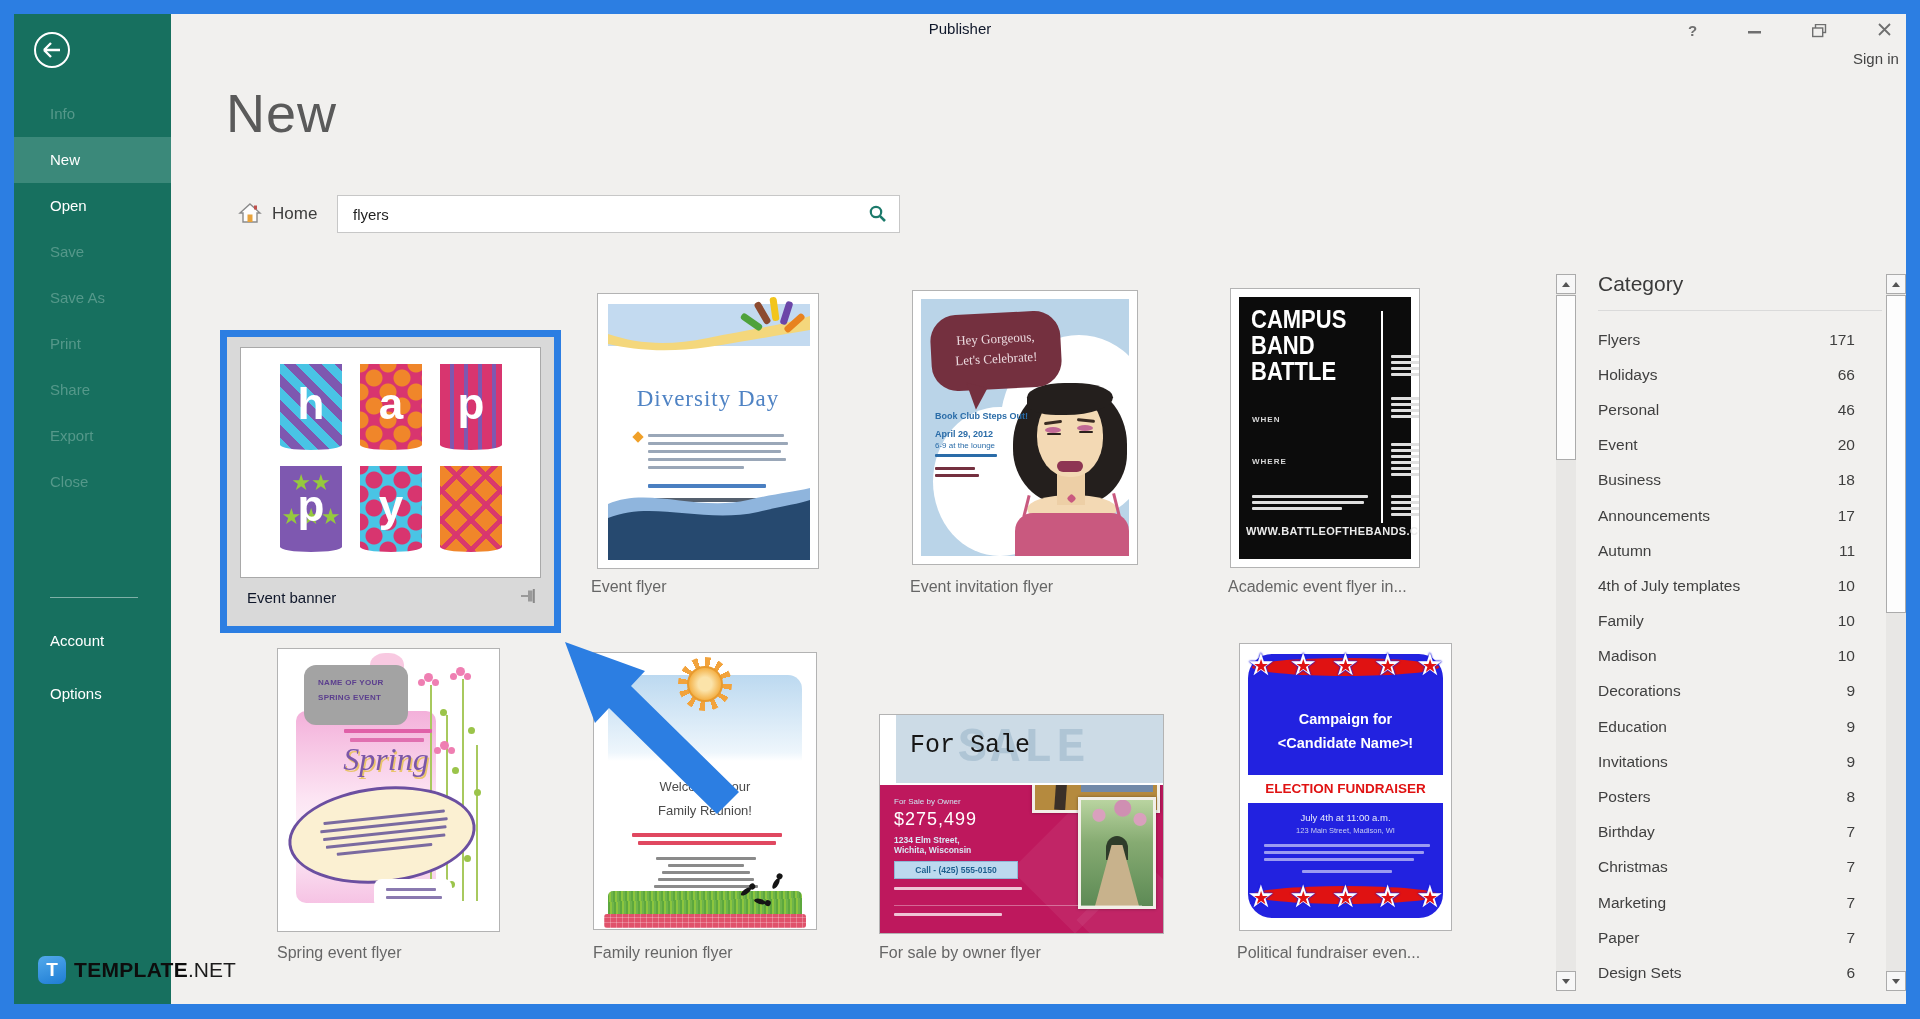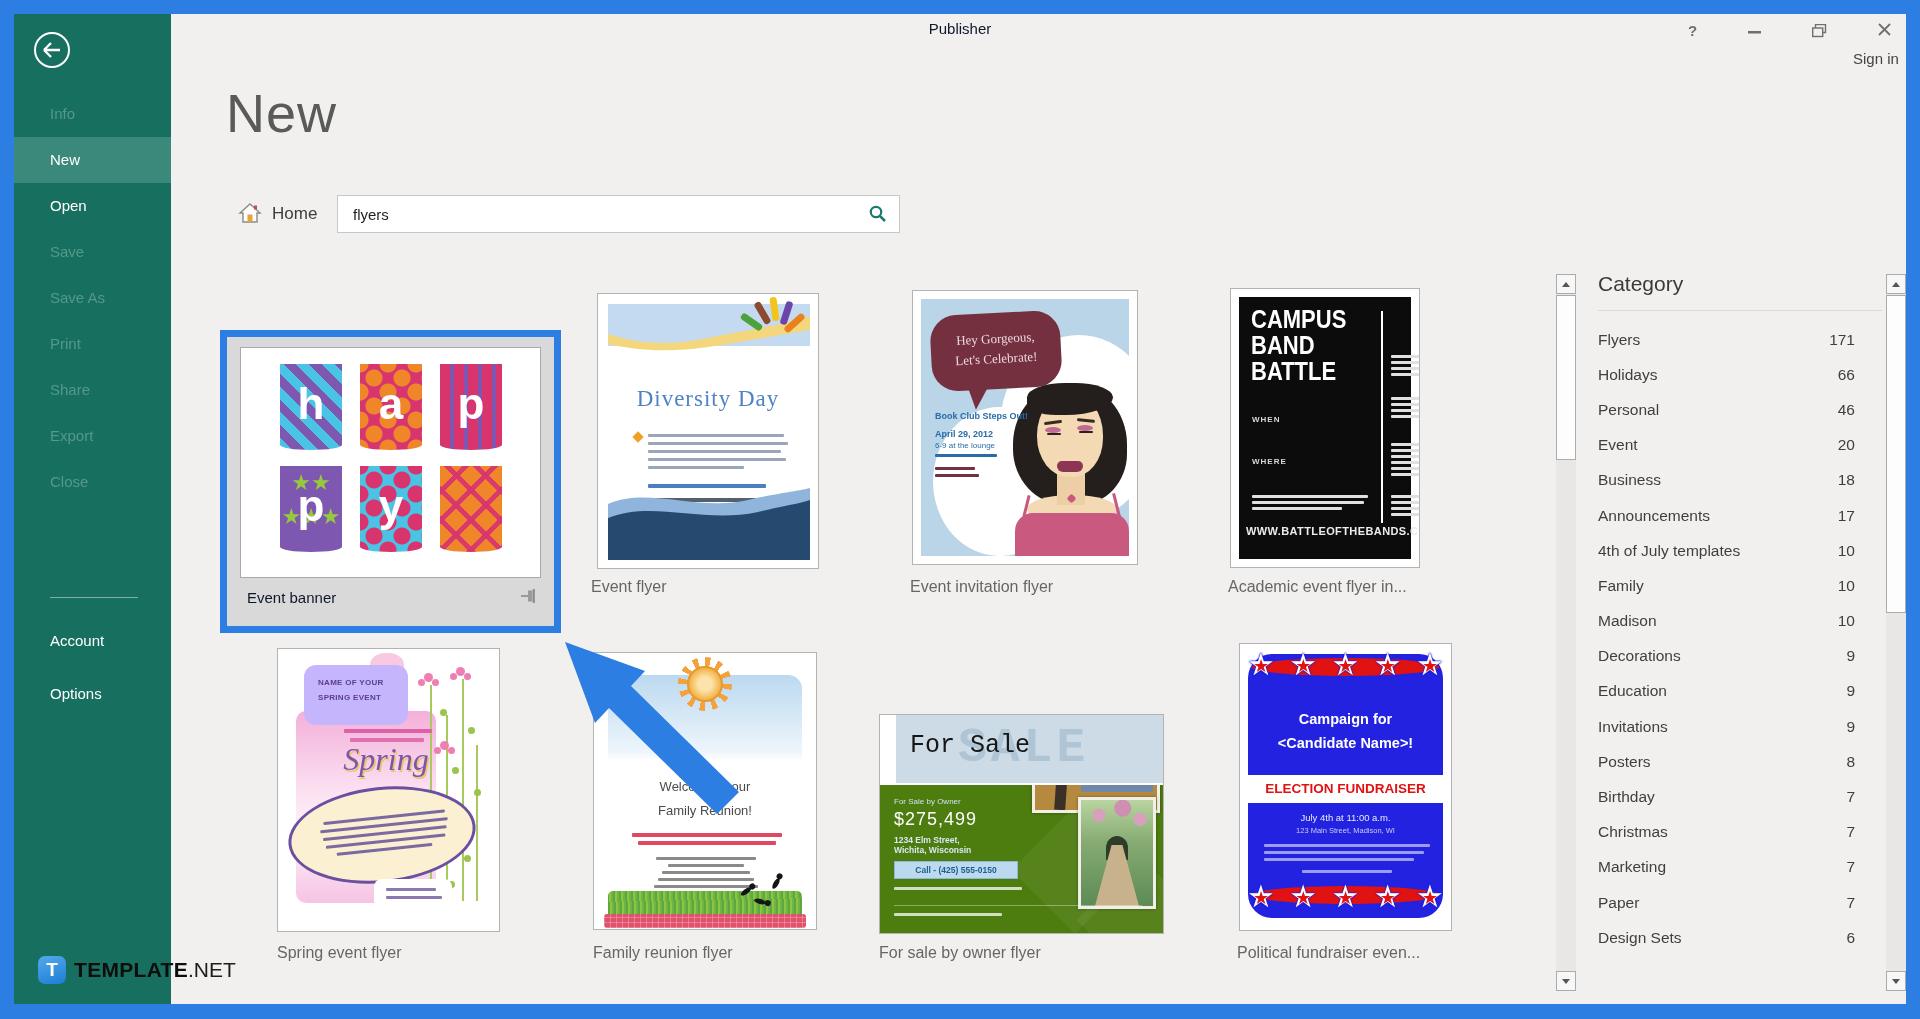--- a/index.html
+++ b/index.html
@@ -96,21 +96,21 @@
   
   .campus-art { position:absolute; inset:8px; background:#0c0c0c; }
   .campus-title { position:absolute; left:12px; top:10px; color:#fff; font-weight:800;
     font-size:25px; line-height:25px; transform:scaleX(.88); transform-origin:left top; letter-spacing:0; }
   .campus-sub { position:absolute; left:13px; color:#d8d8d8; font-size:8px; font-weight:bold; letter-spacing:1px; }
   .wbar { position:absolute; height:2.5px; background:#e0e0e0; border-radius:1px; }
 
   
   .spring-pink { position:absolute; left:18px; top:62px; width:140px; height:192px; border-radius:10px;
     background:linear-gradient(180deg,#f3b0da 0%,#fce4f3 45%,#fdf2f9 65%,#f6c3e4 100%); }
-  .spring-bubble { position:absolute; left:26px; top:16px; width:104px; height:60px; background:#c4b5fd;
+  .spring-bubble { position:absolute; left:26px; top:16px; width:104px; height:60px; background:#a3a3a3;
     border-radius:12px; color:#5b3e8e; font-size:8px; font-weight:bold; line-height:1.9;
     padding:10px 0 0 14px; z-index:2; letter-spacing:.3px; }
   .spring-title { position:absolute; left:18px; top:92px; width:180px; text-align:center; z-index:2;
     font-family:"Liberation Serif",serif; font-style:italic; font-size:32px; color:#7b57a8;
     text-shadow:1.5px 1.5px 0 #e9c46a; }
   .spring-oval { position:absolute; left:10px; top:138px; width:188px; height:96px; border-radius:50%;
     background:#fbf0d2; border:3px solid #6b4fa0; transform:rotate(-6deg); z-index:2; }
   .stem { position:absolute; width:2px; background:#a8c95e; z-index:1; }
   .leafdot { position:absolute; width:7px; height:7px; border-radius:50%; background:#9bc44a; z-index:1; }
   .flower { position:absolute; width:9px; height:9px; border-radius:50%; background:#ef7fb2;
@@ -132,21 +132,21 @@
                      repeating-linear-gradient(0deg,rgba(255,255,255,.25) 0 1px,transparent 1px 5px); }
   .ant { position:absolute; width:12px; height:5px; background:#151515; border-radius:50%; }
   .ant::after { content:""; position:absolute; right:-5px; top:-1px; width:6px; height:6px;
     border-radius:50%; background:#151515; }
 
   
   .fs-top { position:absolute; left:16px; right:0; top:0; height:68px; background:#ccdbe6;font-family:Liberation Mono, monospace; }
   .fs-watermark { position:absolute; left:62px; top:6px; font-size:48px; font-weight:800;
     color:rgba(160,186,205,.65); letter-spacing:4px; }
   .fs-headline { position:absolute; left:14px; top:16px; font-size:25px; color:#161616; }
-  .fs-bottom { position:absolute; left:0; right:0; top:70px; bottom:0; background:#4d7c0f; overflow:hidden; }
+  .fs-bottom { position:absolute; left:0; right:0; top:70px; bottom:0; background:#be185d; overflow:hidden; }
   .fs-wm2 { position:absolute; width:90px; height:90px; background:rgba(255,255,255,.06); transform:rotate(45deg); }
   .fs-photo { position:absolute; border:3px solid #f2efe8; box-shadow:0 0 3px rgba(0,0,0,.35); overflow:hidden; }
   .fs-btn { position:absolute; left:14px; top:146px; width:124px; height:18px; background:#bcd9ef;
     border:1px solid #8fb8d8; color:#1e5f8e; font-size:8.5px; font-weight:bold; text-align:center;
     line-height:16px; z-index:2; }
   .fs-text { position:absolute; left:14px; color:#fff; z-index:2; }
   .fs-wbar { position:absolute; left:14px; height:3px; background:rgba(255,255,255,.75); border-radius:1px; z-index:2; }
 
   
   .pol-blue { position:absolute; left:8px; right:8px; top:10px; bottom:12px; background:#2222e0;
@@ -550,20 +550,24 @@
     </div>
     <div class="cat-row">
       <span>Business</span>
       <span>18</span>
     </div>
     <div class="cat-row">
       <span>Announcements</span>
       <span>17</span>
     </div>
     <div class="cat-row">
+      <span>Autumn</span>
+      <span>11</span>
+    </div>
+    <div class="cat-row">
       <span>4th of July templates</span>
       <span>10</span>
     </div>
     <div class="cat-row">
       <span>Family</span>
       <span>10</span>
     </div>
     <div class="cat-row">
       <span>Madison</span>
       <span>10</span>

